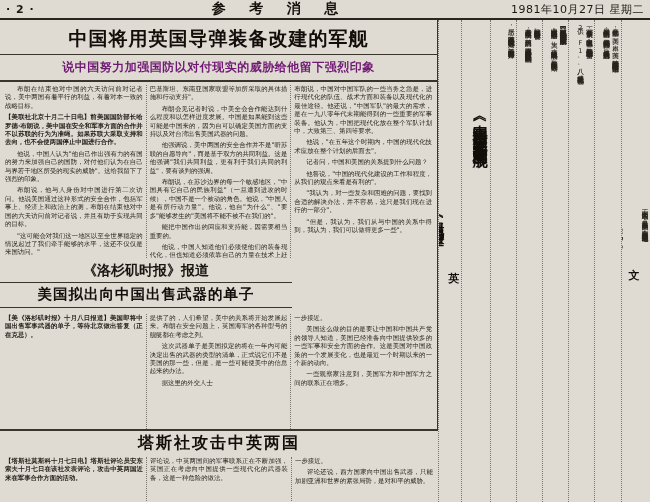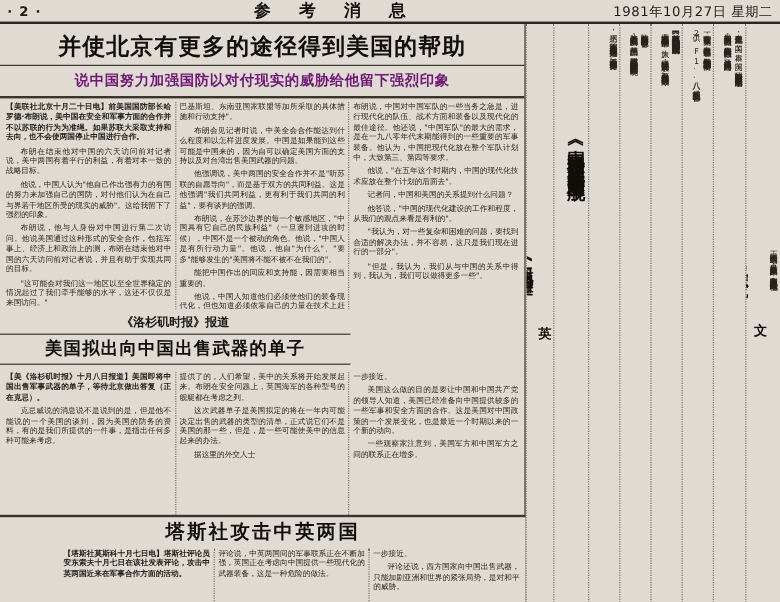--- a/index.html
+++ b/index.html
@@ -123,21 +123,21 @@
   .para.indent { text-indent: 12px; }
   .bracket-lead {
     font-size: 6.4px;
     line-height: 8.4px;
     color: #221f1a;
     font-weight: bold;
   }
 
   .src-line {
     text-align: center;
-    font-size: 10px;
+    font-size: 14px;
     font-weight: bold;
     color: #1b1814;
     margin: 4px 0 2px 0;
     font-family: "DejaVu Serif", serif;
   }
   .mid-headline {
     text-align: center;
     font-size: 14.5px;
     font-weight: bold;
     font-family: "DejaVu Serif", serif;
@@ -226,27 +226,27 @@
   <div class="masthead">
     <div class="page-num">· 2 ·</div>
     <div class="masthead-title">参 考 消 息</div>
     <div class="masthead-date">1981年10月27日  星期二</div>
   </div>
 
   <div class="body-wrap">
 
     <div class="left-zone">
 
-      <div class="headline-main">并使北京有更多的途径得到美国的帮助</div>
+      <div class="headline-main">中国将用英国导弹装备改建的军舰</div>
       <div class="headline-sub">说中国努力加强国防以对付现实的威胁给他留下强烈印象</div>
 
       <div class="cols" style="height:176px;overflow:hidden;">
         <div class="col">
+          <p class="para indent">布朗在结束他对中国的六天访问前对记者说，美中两国有着平行的利益，有着对本一致的战略目标。</p>
           <p class="para bracket-lead">【美联社北京十月二十日电】前美国国防部长哈罗德·布朗说，美中国在安全和军事方面的合作并不以苏联的行为为准绳。如果苏联大采取支持和去向，也不会使两国停止中国进行合作。</p>
-          <p class="para indent">布朗在结束他对中国的六天访问前对记者说，美中两国有着平行的利益，有着对本一致的战略目标。</p>
           <p class="para indent">他说，中国人认为"他自己作出强有力的有国的努力来加强自己的国防，对付他们认为在自己与界若干地区所受的现实的威胁"。这给我留下了强烈的印象。</p>
           <p class="para indent">布朗说，他与人身份对中国进行第二次访问。他说美国通过这种形式的安全合作，包括军事上、经济上和政治上的测，布朗在结束他对中国的六天访问前对记者说，并且有助于实现共同的目标。</p>
           <p class="para indent">"这可能会对我们这一地区以至全世界稳定的情况起过了我们牵手能够的水平，这还不仅仅是来国访问。"</p>
         </div>
         <div class="col">
           <p class="para">巴基斯坦、东南亚国家联盟等加所采取的具体措施和行动支持"。</p>
           <p class="para indent">布朗会见记者时说，中美全会合作能达到什么程度和以怎样进度发展。中国是如果能到这些可能是中国来的，因为自可以确定美国方面的支持以及对台湾出售美国武器的问题。</p>
           <p class="para indent">他强调说，美中两国的安全合作并不是"听苏联的自愿导向"，而是基于双方的共同利益。这是他强调"我们共同利益，更有利于我们共同的利益"，要有谈判的强调。</p>
           <p class="para indent">布朗说，在苏沙边界的每一个敏感地区，"中国具有它自己的民族利益"（一旦遭到进攻的时候），中国不是一个被动的角色。他说，"中国人是有所行动力量"。他说，他自"为什么"、"要多"能够发生的"美国将不能不被不在我们的"。</p>
           <p class="para indent">能把中国作出的回应和支持能，因需要相当重要的。</p>
@@ -264,37 +264,36 @@
       </div>
 
       <div style="width:292px;">
         <div class="src-line">《洛杉矶时报》报道</div>
         <div class="mid-headline">美国拟出向中国出售武器的单子</div>
       </div>
 
       <div class="cols" style="height:150px;overflow:hidden;">
         <div class="col">
           <p class="para bracket-lead">【美《洛杉矶时报》十月八日报道】美国即将中国出售军事武器的单子，等待北京做出答复（正在克忌）。</p>
-          <p class="para indent">克忌威说的消息说不是说到的是，但是他不能说的一个美国的谈到，因为美国的防务的资料，有的是我们所提供的一件事，是指出任何多种可能来考虑。</p>
         </div>
         <div class="col">
           <p class="para">提供了的，人们希望，美中的关系将开始发展起来。布朗在安全问题上，英国海军的各种型号的舰艇都在考虑之列。</p>
           <p class="para indent">这次武器单子是美国拟定的将在一年内可能决定出售的武器的类型的清单，正式说它们不是美国的那一些，但是，是一些可能使美中的信息起来的办法。</p>
           <p class="para indent">据这里的外交人士</p>
         </div>
         <div class="col">
           <p class="para">一步接近。</p>
           <p class="para indent">美国这么做的目的是要让中国和中国共产党的领导人知道，美国已经准备向中国提供较多的一些军事和安全方面的合作。这是美国对中国政策的一个发展变化，也是最近一个时期以来的一个新的动向。</p>
           <p class="para indent">一些观察家注意到，美国军方和中国军方之间的联系正在增多。</p>
         </div>
       </div>
 
       <div class="bottom-banner">
         <div class="bb-title">塔斯社攻击中英两国</div>
-        <div class="bb-cols" style="height:44px;overflow:hidden;margin-left:48px;">
+        <div class="bb-cols" style="height:44px;overflow:hidden;">
           <div class="col">
             <p class="para bracket-lead">【塔斯社莫斯科十月七日电】塔斯社评论员安东索夫十月七日在该社发表评论，攻击中英两国近来在军事合作方面的活动。</p>
           </div>
           <div class="col">
             <p class="para">评论说，中英两国间的军事联系正在不断加强，英国正在考虑向中国提供一些现代化的武器装备，这是一种危险的做法。</p>
           </div>
           <div class="col">
             <p class="para">一步接近。</p>
             <p class="para indent">评论还说，西方国家向中国出售武器，只能加剧亚洲和世界的紧张局势，是对和平的威胁。</p>
           </div>

